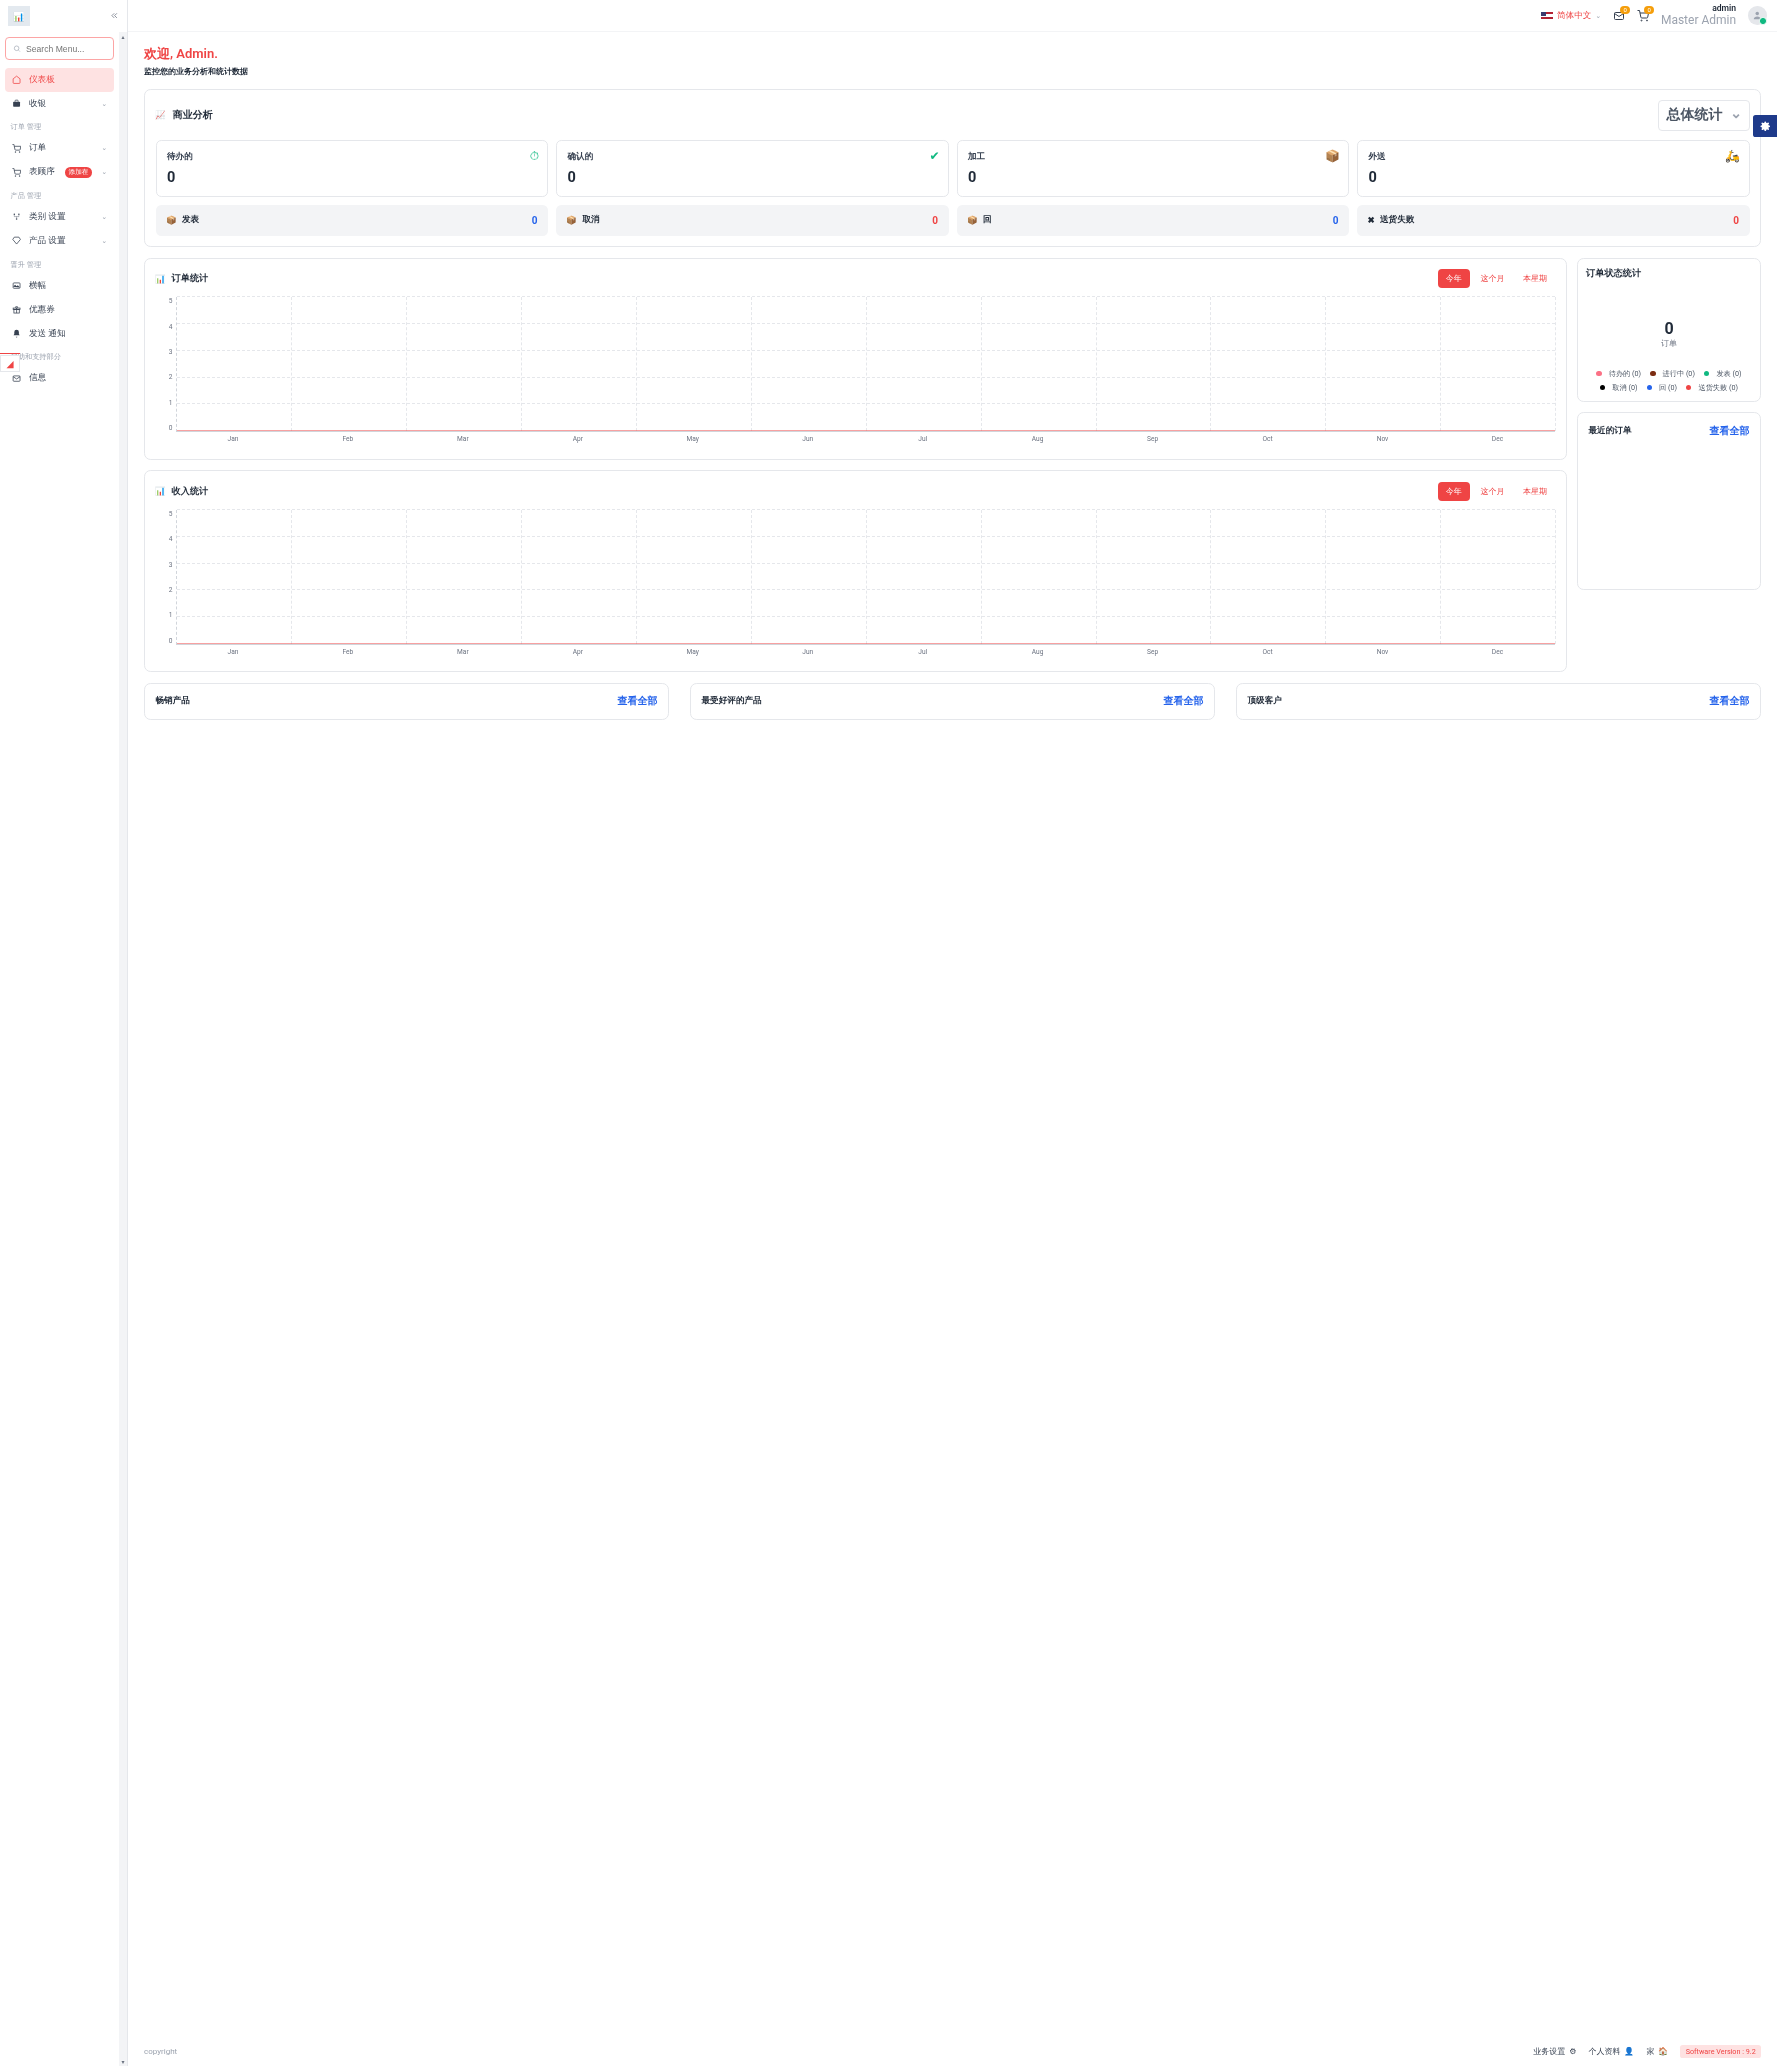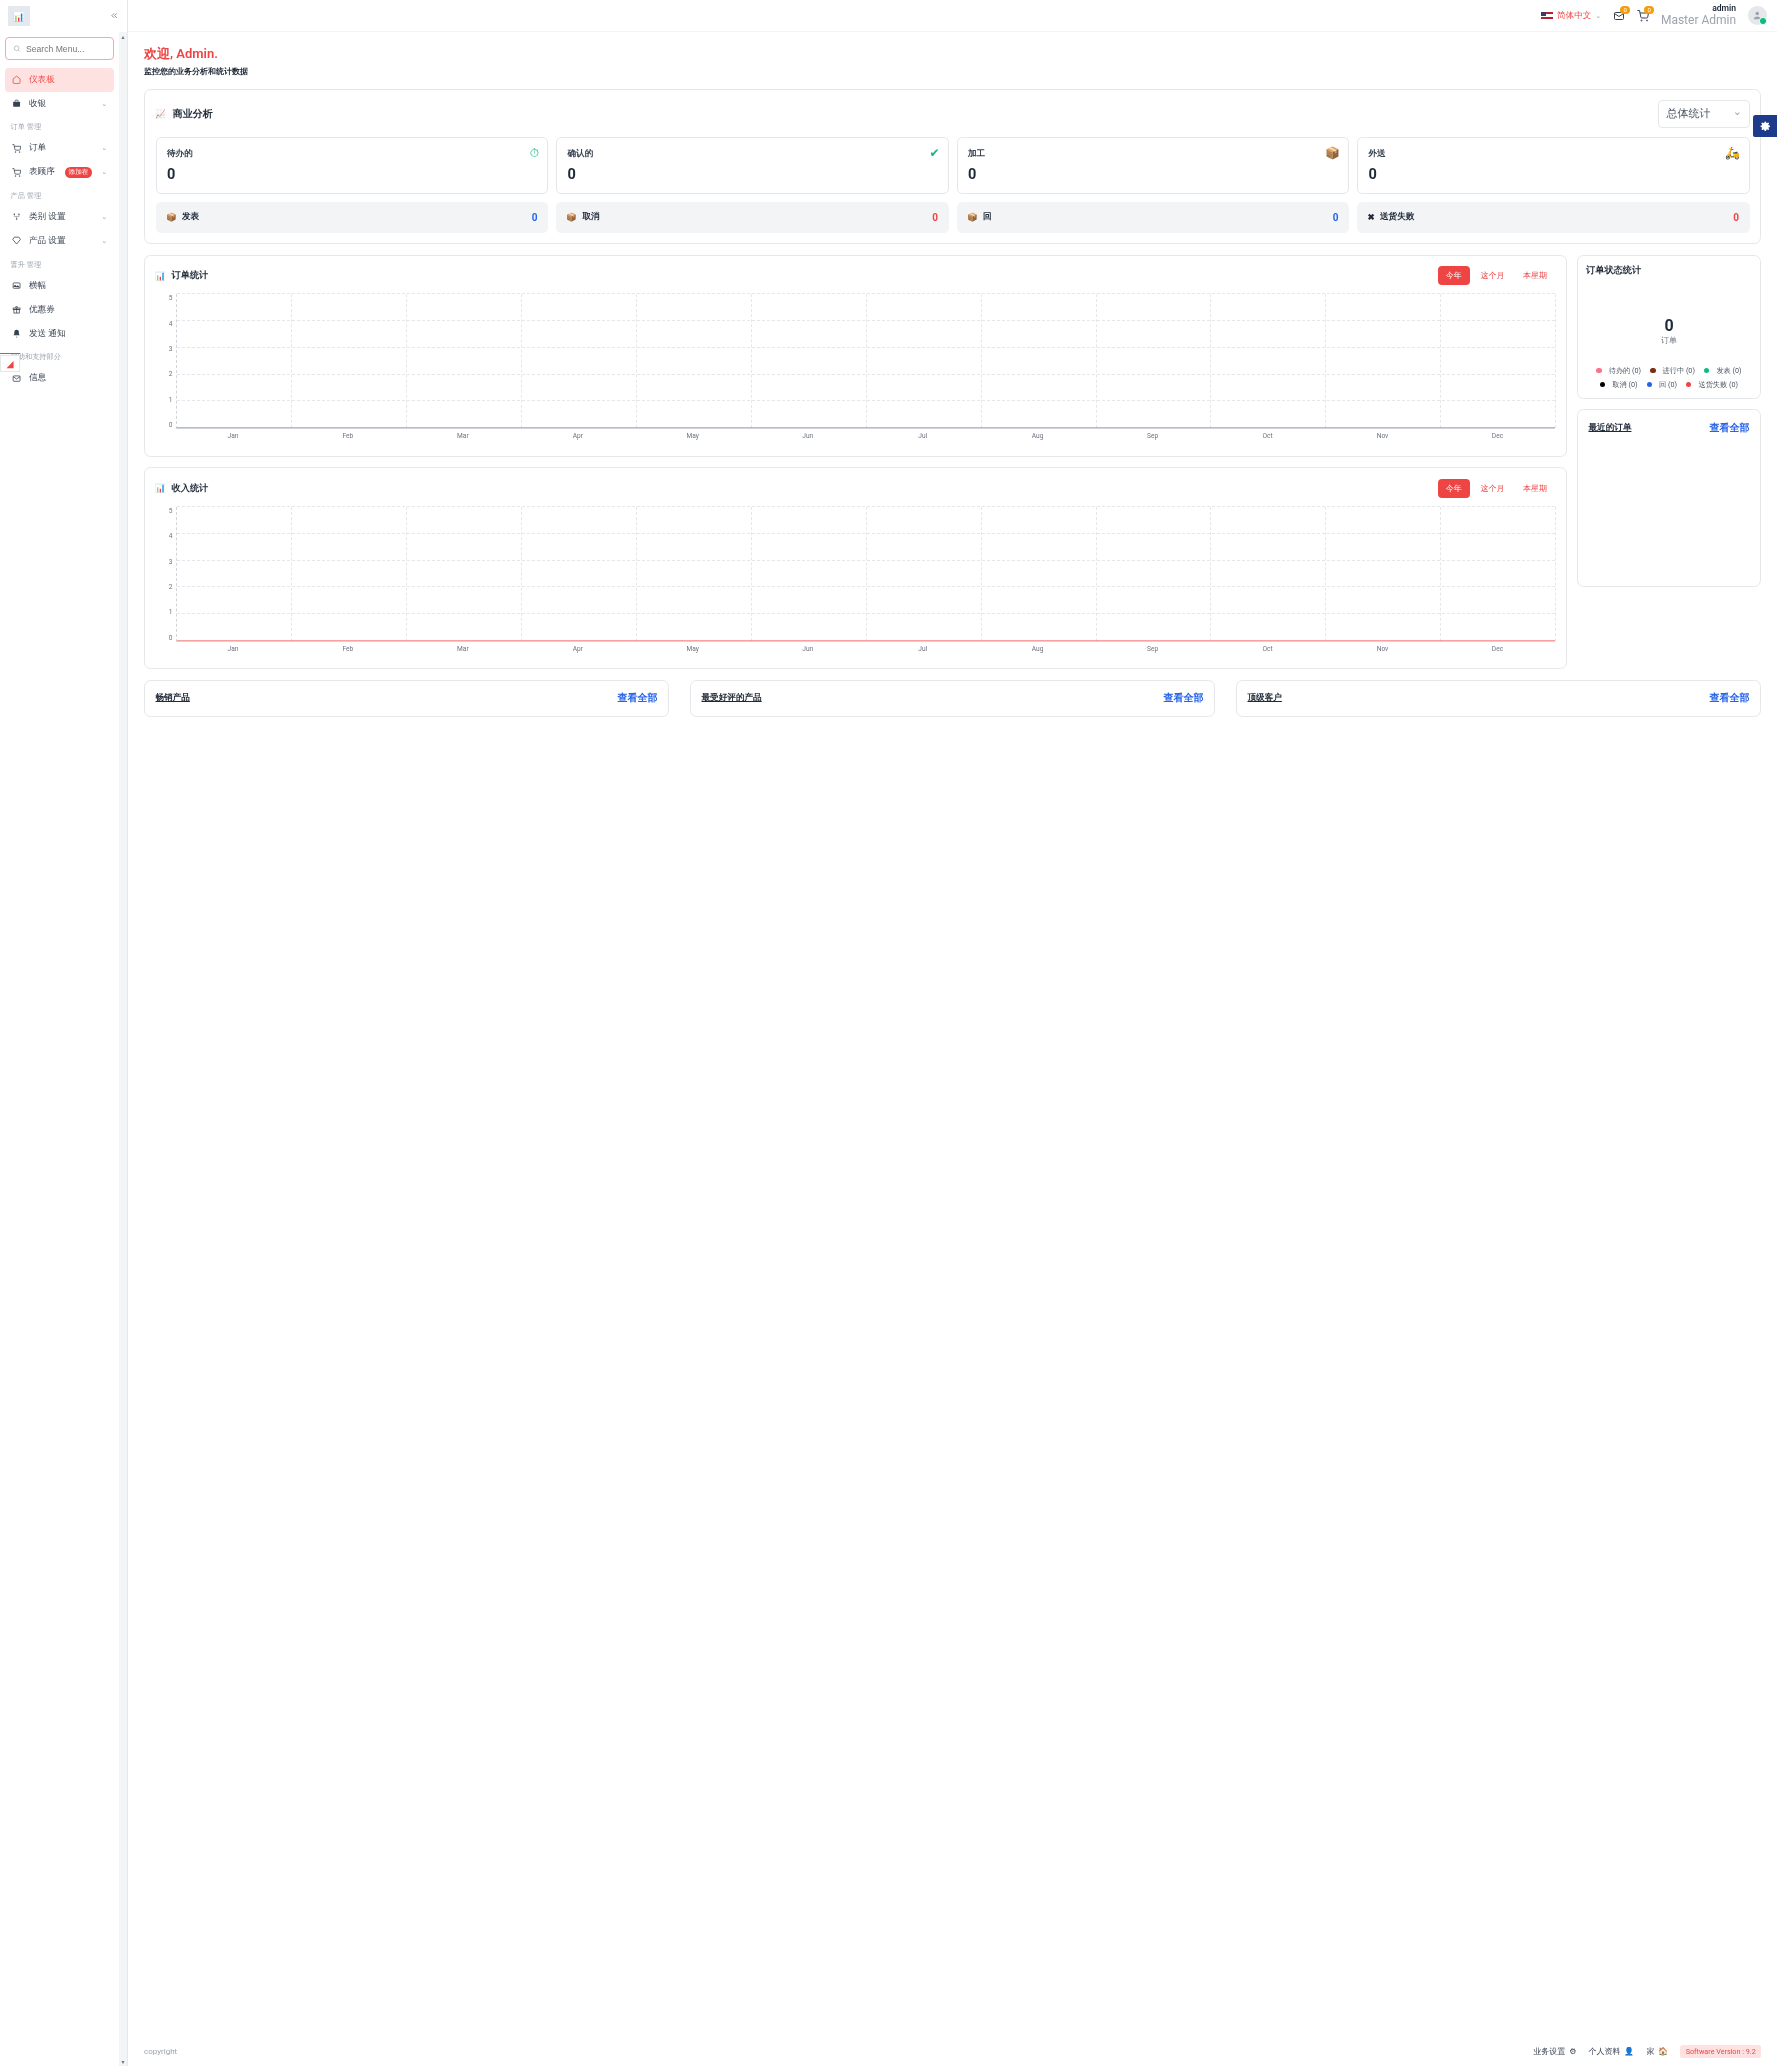--- a/index.html
+++ b/index.html
@@ -41,21 +41,21 @@
 .main { flex: 1; display: flex; flex-direction: column; position: relative; }
 .content { padding: 13px 16px; flex: 1; }
 .welcome-title { color: #ef4444; font-size: 13px; font-weight: 600; }
 .welcome-sub { font-size: 8px; font-weight: 600; margin-top: 2.6px; }
 
 .card { border: 0.7px solid #e5e7eb; border-radius: 6.6px; background: #fff; }
 .analytics { margin-top: 12px; padding: 10.5px; }
 .analytics-head { display: flex; align-items: center; justify-content: space-between; margin-bottom: 9.2px; }
 .analytics-title-wrap { display: flex; align-items: center; gap: 6.6px; }
 .analytics-title { font-weight: 700; font-size: 10px; }
-.select { border: 0.7px solid #e5e7eb; border-radius: 4px; padding: 5.3px 18.4px 5.3px 8px; font-size: 11px; color: #4b5563; position: relative; cursor: pointer; min-width: 92px; }
+.select { border: 0.7px solid #e5e7eb; border-radius: 4px; padding: 5.3px 18.4px 5.3px 8px; font-size: 14px; color: #4b5563; position: relative; cursor: pointer; min-width: 92px; font-weight: bold; }
 .select::after { content: "⌄"; position: absolute; right: 6.6px; top: 4px; color: #9ca3af; }
 .stat-grid { display: grid; grid-template-columns: repeat(4, 1fr); gap: 8px; }
 .stat-cell { border: 0.7px solid #e5e7eb; border-radius: 5.3px; padding: 10.5px; position: relative; }
 .stat-label { font-size: 8.6px; font-weight: 600; color: #374151; }
 .stat-value { font-size: 14.5px; font-weight: 700; margin-top: 5.3px; }
 .stat-icon { position: absolute; top: 8px; right: 8px; font-size: 12px; }
 .stat-row2 { display: grid; grid-template-columns: repeat(4, 1fr); gap: 8px; margin-top: 8px; }
 .stat-pill { background: #f3f4f6; border-radius: 5.3px; padding: 9.2px 10.5px; display: flex; align-items: center; justify-content: space-between; }
 .stat-pill-left { display: flex; align-items: center; gap: 5.3px; font-weight: 600; font-size: 8.6px; }
 .stat-pill-val { font-weight: 700; font-size: 10px; }
@@ -87,21 +87,21 @@
 .legend-item { display: flex; align-items: center; gap: 7px; }
 .dot { width: 5.3px; height: 5.3px; border-radius: 50%; }
 
 .recent-card { padding: 10.5px; }
 .recent-head { display: flex; justify-content: space-between; align-items: center; }
 .link { color: #2563eb; font-size: 10px; font-weight: 700; cursor: pointer; }
 
 .row3 { display: grid; grid-template-columns: repeat(3, 1fr); gap: 21px; margin-top: 10.5px; }
 .mini-card { padding: 10.5px; }
 .mini-head { display: flex; justify-content: space-between; align-items: center; }
-.mini-title { font-weight: 700; font-size: 8.6px; text-decoration: underline; }
+.mini-title { font-weight: 700; font-size: 8.6px; }
 
 .footer { display: flex; align-items: center; justify-content: space-between; padding: 6.6px 16px 8px; font-size: 8px; color: #9ca3af; }
 .footer-right { display: flex; align-items: center; gap: 12px; color: #374151; }
 .foot-link { display: flex; align-items: center; gap: 4px; cursor: pointer; }
 .version { background: #fee2e2; color: #ef4444; padding: 2px 5.3px; border-radius: 2.6px; font-size: 7.2px; }
 
 .gear-fab { position: fixed; right: 0; top: 115px; width: 24px; height: 22.4px; background: #1e3a8a; color: #fff; display: flex; align-items: center; justify-content: center; border-radius: 2.6px 0 0 2.6px; cursor: pointer; }
 .laravel-badge { position: fixed; left: 0; top: 355px; width: 20px; height: 17px; background: #fff; border: 0.7px solid #e5e7eb; color: #ef4444; display: flex; align-items: center; justify-content: center; font-size: 9.2px; }
 .laravel-underline { position: fixed; left: 0; top: 353px; width: 20px; height: 1.3px; background: #ef4444; }
 

